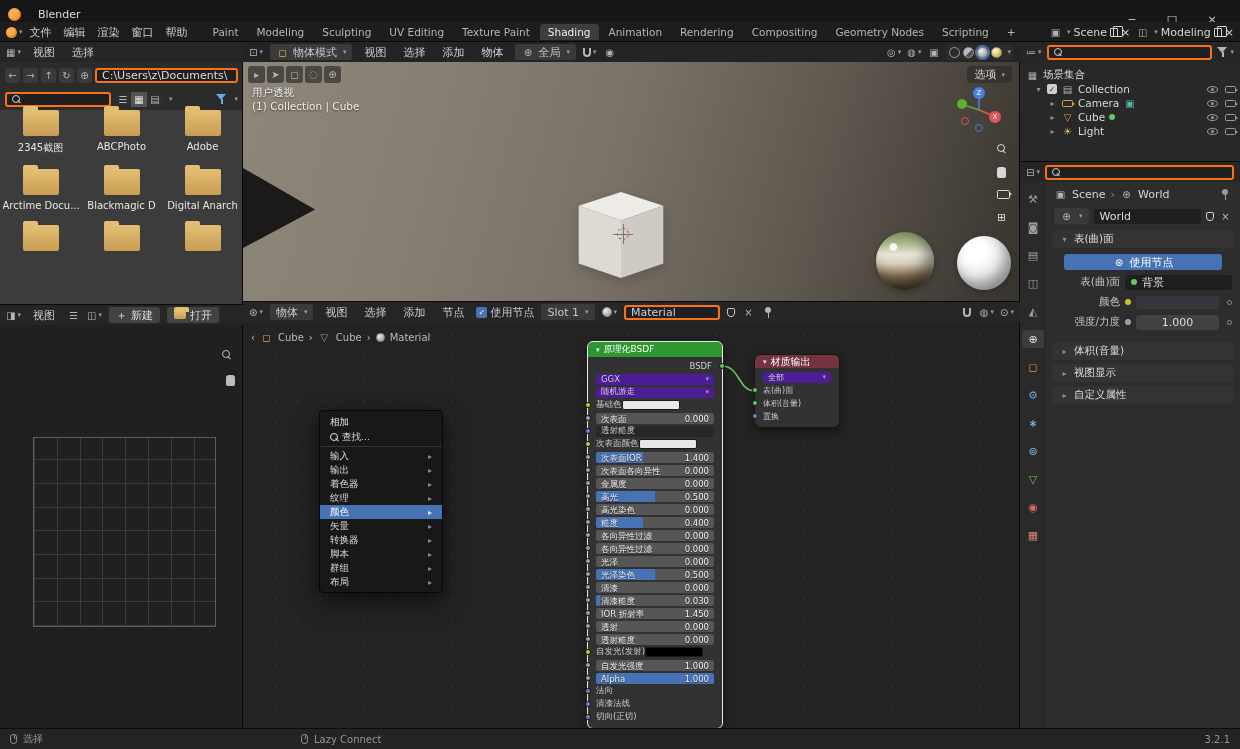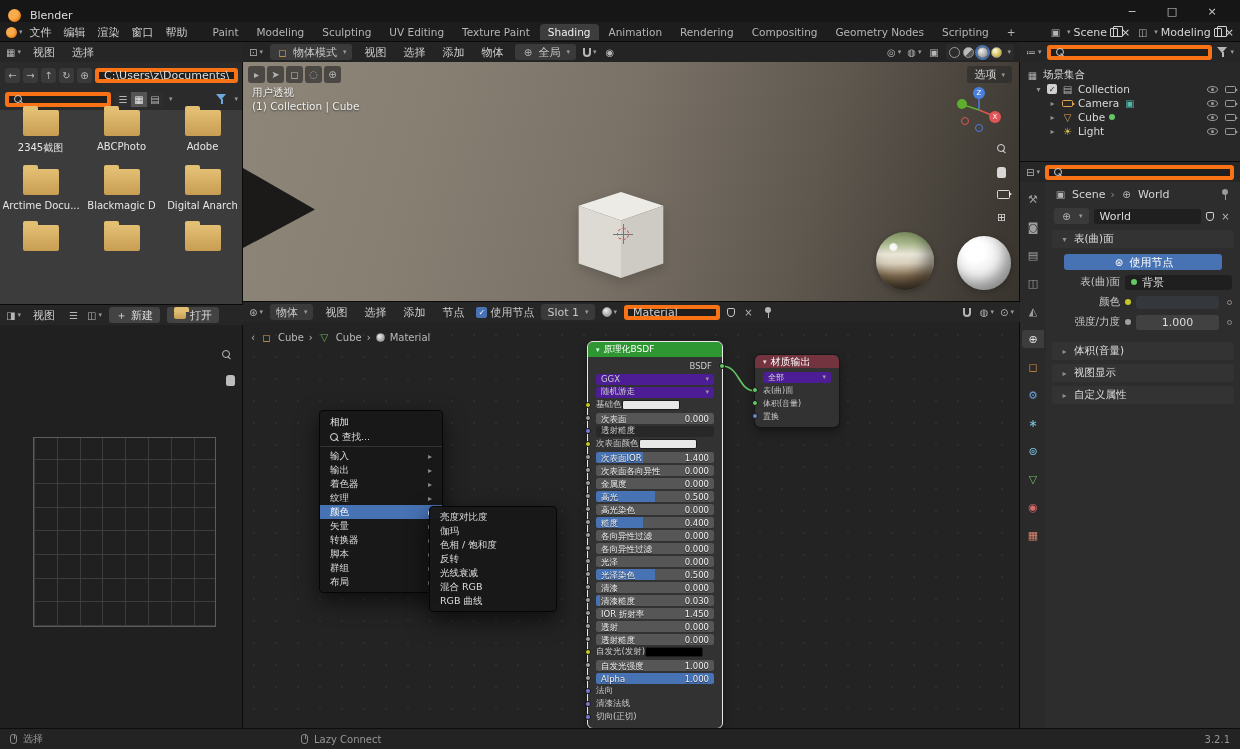--- a/index.html
+++ b/index.html
@@ -5,21 +5,21 @@
 *{margin:0;padding:0;box-sizing:border-box}
 html,body{width:1240px;height:749px;overflow:hidden;background:#0e0e0e;
 font-family:"DejaVu Sans","Liberation Sans",sans-serif;font-size:11px;color:#d4d4d4}
 i,b{font-style:normal;font-weight:normal}
 .abs{position:absolute}
 .panel{position:absolute;overflow:hidden;outline:1px solid #0a0a0a}
 .ehead{display:flex;align-items:center;height:20px;background:#262626;padding:0 6px;gap:7px;color:#c8c8c8;white-space:nowrap;position:relative;z-index:3}
 .menu{padding:1px 5px;border-radius:3px;color:#cfcfcf}
 .dar{font-size:7px;color:#999;margin-left:2px}
 .pill{display:inline-flex;align-items:center;height:16px;background:#3a3a3a;border-radius:3px;padding:0 6px;gap:4px}
-.fld{display:inline-flex;align-items:center;height:15px;background:#1f1f1f;border:4px solid #f97316;border-radius:3px;padding:0 5px;gap:4px;color:#cfcfcf}
+.fld{display:inline-flex;align-items:center;height:15px;background:#1f1f1f;border:2px solid #f97316;border-radius:3px;padding:0 5px;gap:4px;color:#cfcfcf}
 .gi{display:inline-flex;align-items:center;justify-content:center;min-width:13px;height:14px;color:#b5b5b5;font-size:10px}
 input{background:transparent;border:0;outline:0;color:#ddd;font:inherit;width:100%}
 
 .i-mag{position:relative;width:9px;height:9px;display:inline-block}
 .i-mag::before{content:"";position:absolute;left:0;top:0;width:6px;height:6px;border:1.2px solid currentColor;border-radius:50%}
 .i-mag::after{content:"";position:absolute;left:5.5px;top:5.5px;width:4px;height:1.4px;background:currentColor;transform:rotate(45deg);transform-origin:0 0}
 .i-eye{position:relative;width:11px;height:7px;display:inline-block;border:1px solid currentColor;border-radius:50%}
 .i-eye::after{content:"";position:absolute;left:3px;top:1.5px;width:3px;height:3px;border-radius:50%;background:currentColor}
 .i-cam{position:relative;width:11px;height:7px;display:inline-block;border:1px solid currentColor;border-radius:1.5px}
 .i-cam::before{content:"";position:absolute;right:-3px;top:1px;border-left:3px solid currentColor;border-top:2px solid transparent;border-bottom:2px solid transparent}
@@ -30,21 +30,21 @@
 .i-pin::before{content:"";position:absolute;left:0;top:0;width:6px;height:6px;border-radius:50%;background:currentColor}
 .i-pin::after{content:"";position:absolute;left:2.6px;top:6px;width:1px;height:5px;background:currentColor}
 .i-funnel{position:relative;width:11px;height:10px;display:inline-block}
 .i-funnel::before{content:"";position:absolute;left:0;top:0;border-left:5.5px solid transparent;border-right:5.5px solid transparent;border-top:6px solid currentColor}
 .i-funnel::after{content:"";position:absolute;left:4.5px;top:5px;width:2px;height:5px;background:currentColor}
 .i-hand{position:relative;width:9px;height:11px;display:inline-block;background:currentColor;border-radius:3px 3px 2px 2px}
 .i-check{display:inline-flex;align-items:center;justify-content:center;width:11px;height:11px;border-radius:2px;background:#4772b3;color:#fff;font-size:8px}
 .i-magnet{width:8px;height:9px;display:inline-block;border:2px solid currentColor;border-top:0;border-radius:0 0 6px 6px}
 .chip{display:inline-flex;align-items:center;gap:3px}
 
-#titlebar{position:absolute;left:0;top:0;width:1240px;height:22px;background:#161616;display:flex;align-items:flex-end;padding:0 8px;gap:9px;color:#dcdcdc}
+#titlebar{position:absolute;left:0;top:0;width:1240px;height:22px;background:#161616;display:flex;align-items:flex-start;padding:8px 8px;gap:17px;color:#dcdcdc}
 #titlebar .wbtns{margin-left:auto;display:flex}
 #titlebar .wbtns span{width:40px;height:22px;display:inline-flex;align-items:center;justify-content:center;color:#ccc;font-size:11px}
 .blogo{width:13px;height:13px;border-radius:50%;background:radial-gradient(circle at 38% 38%,#f9ac4e 0 40%,#e87d0d 75%,#b35f08 100%)}
 
 #topbar{position:absolute;left:0;top:22px;width:1240px;height:20px;background:#1d1d1d;display:flex;align-items:center;padding:0 6px;gap:2px}
 .tab{padding:2px 8px;border-radius:4px 4px 0 0;color:#b5b5b5;font-size:10.5px}
 .tab.active{background:#3d3d3d;color:#efefef}
 #topbar .right{margin-left:auto;display:flex;align-items:center;gap:6px}
 
 #files{left:0;top:42px;width:243px;height:263px;background:#3c3c3c}
@@ -696,43 +696,20 @@
     <div class="mi">
         <span>群组</span>
         <span class="sub">▸</span>
       </div>
     <div class="mi">
         <span>布局</span>
         <span class="sub">▸</span>
       </div>
   </div>
 
-  <div class="ctxmenu" style="left:186px;top:204px;width:128px">
-    <div class="mi">
-        <span>亮度对比度</span>
-      </div>
-    <div class="mi">
-        <span>伽玛</span>
-      </div>
-    <div class="mi">
-        <span>色相 / 饱和度</span>
-      </div>
-    <div class="mi">
-        <span>反转</span>
-      </div>
-    <div class="mi">
-        <span>光线衰减</span>
-      </div>
-    <div class="mi">
-        <span>混合 RGB</span>
-      </div>
-    <div class="mi">
-        <span>RGB 曲线</span>
-      </div>
-  </div>
 </div>
 
 <div id="outliner" class="panel">
   <div class="ehead" style="gap:5px">
     <span class="gi">≔<i class="dar">▾</i></span>
     <span class="fld" style="flex:1">
         <span class="i-mag"></span>
         <input style="">
       </span>
     <span class="gi">

